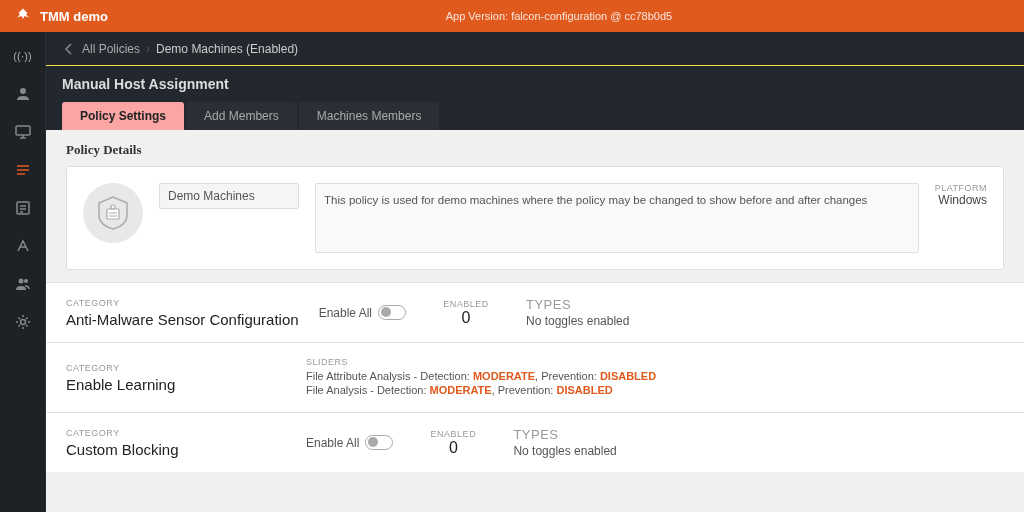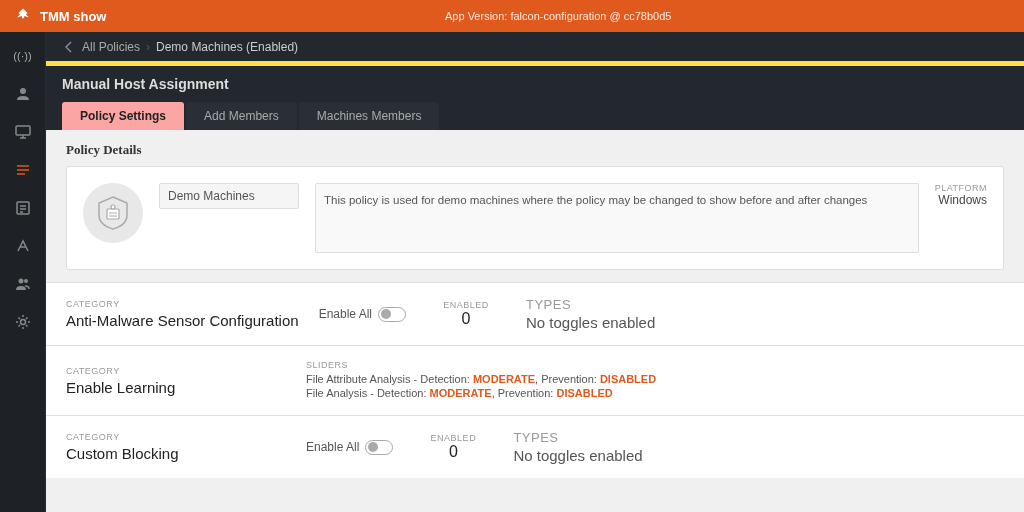--- a/index.html
+++ b/index.html
@@ -83,21 +83,21 @@
     
     .breadcrumb-bar {
       background: #23272e;
       height: 34px;
       display: flex;
       align-items: center;
       padding: 0 16px;
       font-size: 12px;
       color: #999;
       flex-shrink: 0;
-      border-bottom: 5px solid #fde047;
+      border-bottom: 1px solid #fde047;
     }
     .breadcrumb-sep { margin: 0 6px; color: #555; }
     .breadcrumb-link { color: #aaa; cursor: pointer; }
     .breadcrumb-current { color: #ccc; }
 
     
     .page-header {
       background: #23272e;
       padding: 10px 16px 0 16px;
       flex-shrink: 0;
@@ -277,21 +277,21 @@
       flex: 1;
     }
     .toggles-info .label {
       font-size: 13px;
       text-transform: uppercase;
       color: #999;
       letter-spacing: 0.5px;
       margin-bottom: 2px;
     }
     .toggles-info .value {
-      font-size: 15px;
+      font-size: 12px;
       color: #555;
     }
     .sliders-info {
       flex: 1;
     }
     .sliders-info .label {
       font-size: 9px;
       text-transform: uppercase;
       color: #999;
       letter-spacing: 0.5px;
@@ -307,21 +307,21 @@
       font-weight: 600;
     }
   </style>
 </head>
 <body>
 
 <div class="top-bar">
   <svg class="top-bar-logo" viewBox="0 0 24 24" fill="white">
     <path d="M12 2 L6 8 L8 10 L4 14 L10 12 L12 16 L14 12 L20 14 L16 10 L18 8 Z"></path>
   </svg>
-  <span class="top-bar-title">TMM show</span>
+  <span class="top-bar-title">TMM demo</span>
   <div class="top-bar-center">App Version: falcon-configuration @ cc78b0d5</div>
 </div>
 
 <div class="main-layout">
 
   <div class="sidebar">
     <div class="sidebar-icon" style="font-size:11px; color:#aaa;">((·))</div>
     <div class="sidebar-icon">
       <svg width="16" height="16" viewBox="0 0 16 16" fill="#888">
           <circle cx="8" cy="5" r="3"></circle>

